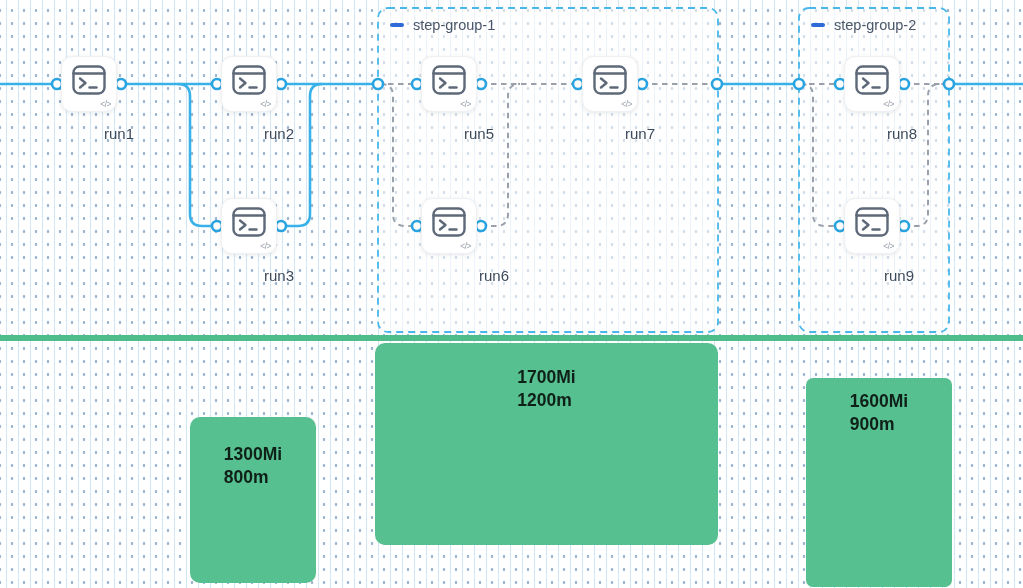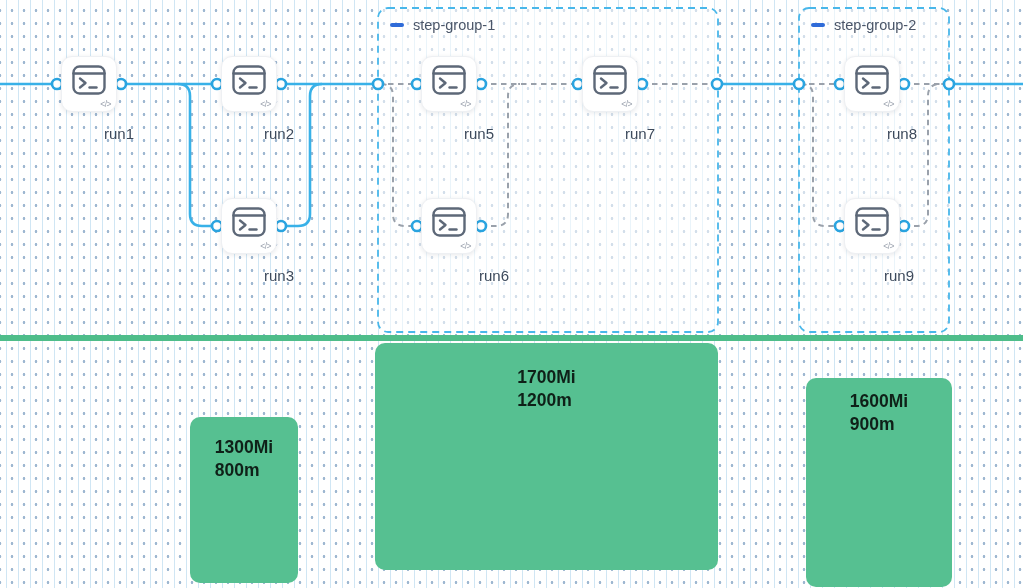--- a/index.html
+++ b/index.html
@@ -173,31 +173,31 @@
       <svg width="34" height="30" viewBox="0 0 34 30" fill="none" stroke="currentColor" stroke-width="2.4" stroke-linecap="round" stroke-linejoin="round">
         <rect x="1.5" y="1.5" width="31" height="27" rx="6"></rect>
         <line x1="1.5" y1="8.5" x2="32.5" y2="8.5"></line>
         <path d="M8 13.5 l5.5 4.5 L8 22.5"></path>
         <line x1="17.5" y1="22.5" x2="24.5" y2="22.5"></line>
       </svg>
     </span>
     <span class="code-icon">&lt;/&gt;</span>
   </div>
     <div class="node-label" style="left: 824px; top: 267px;">run9</div>
-    <div class="bar" style="left: 190px; top: 417px; width: 108px; height: 166px; padding-top: 19px;">
+    <div class="bar" style="left: 190px; top: 417px; width: 126px; height: 166px; padding-top: 26px;">
       <div class="bar-text">
         <div>1300Mi</div>
         <div>800m</div>
       </div>
     </div>
-    <div class="bar" style="left: 375px; top: 343px; width: 343px; height: 227px; padding-top: 23px;">
+    <div class="bar" style="left: 375px; top: 343px; width: 343px; height: 202px; padding-top: 23px;">
       <div class="bar-text">
         <div>1700Mi</div>
         <div>1200m</div>
       </div>
     </div>
-    <div class="bar" style="left: 806px; top: 378px; width: 146px; height: 209px; padding-top: 12px;">
+    <div class="bar" style="left: 806px; top: 378px; width: 146px; height: 209px; padding-top: 12px; border-radius: 7px;">
       <div class="bar-text">
         <div>1600Mi</div>
         <div>900m</div>
       </div>
     </div>
   </div>
 
 </body></html>

